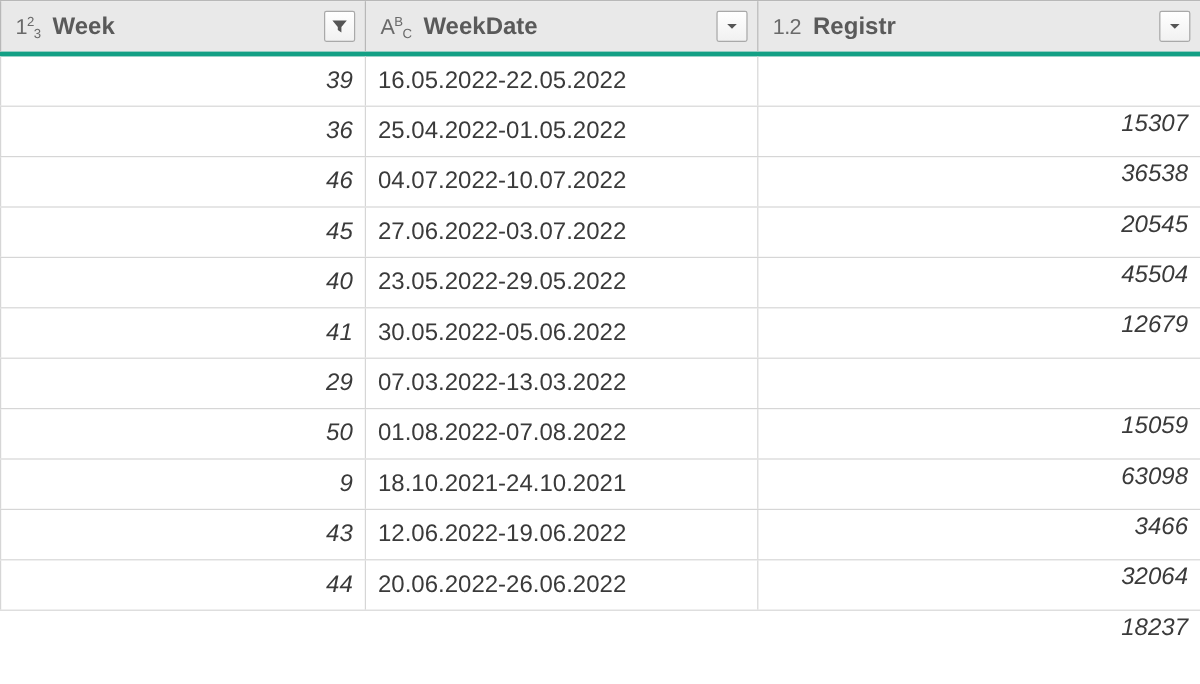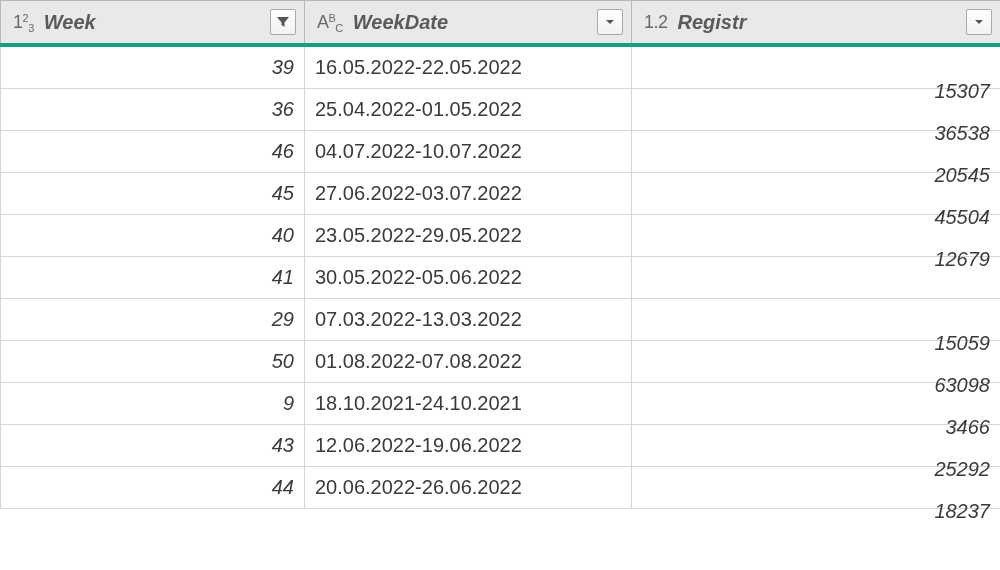--- a/index.html
+++ b/index.html
@@ -41,40 +41,40 @@
     align-items: baseline;
     font-family: "Segoe UI", Arial, sans-serif;
     color: #6a6a6a;
     margin-right: 10px;
     font-weight: 400;
     font-size: 18px;
     letter-spacing: -0.5px;
   }
   .sup { font-size: 11px; position: relative; top: -6px; }
   .sub { font-size: 11px; position: relative; top: 4px; }
-  .label { flex: 1; font-style: italic; }
+  .label { flex: 1; }
   .dd-btn {
     width: 26px; height: 26px;
     border: 1px solid #a9a9a9;
     background: linear-gradient(#ffffff,#f1f1f1);
     border-radius: 2px;
     display: flex; align-items: center; justify-content: center;
     margin-left: 6px;
   }
   .dd-btn svg { display: block; }
   .data-row {
     display: flex;
     height: 42px;
     border-bottom: 1px solid #d6d6d6;
     font-size: 20px;
   }
   .cell {
     display: flex;
     align-items: center;
-    padding: 4px 10px;
+    padding: 16px 10px;
     border-right: 1px solid #d6d6d6;
   }
   .cell.col-week {
     justify-content: flex-end;
     font-style: italic;
     color: #3a3a3a;
     border-left: 1px solid #d6d6d6;
   }
   .cell.col-date {
     justify-content: flex-start;
@@ -178,21 +178,21 @@
         <div class="cell col-reg">63098</div>
       </div>
       <div class="data-row">
         <div class="cell col-week">9</div>
         <div class="cell col-date">18.10.2021-24.10.2021</div>
         <div class="cell col-reg">3466</div>
       </div>
       <div class="data-row">
         <div class="cell col-week">43</div>
         <div class="cell col-date">12.06.2022-19.06.2022</div>
-        <div class="cell col-reg">25292</div>
+        <div class="cell col-reg">32064</div>
       </div>
       <div class="data-row">
         <div class="cell col-week">44</div>
         <div class="cell col-date">20.06.2022-26.06.2022</div>
         <div class="cell col-reg">18237</div>
       </div>
     </div>
 
 </div>
 

